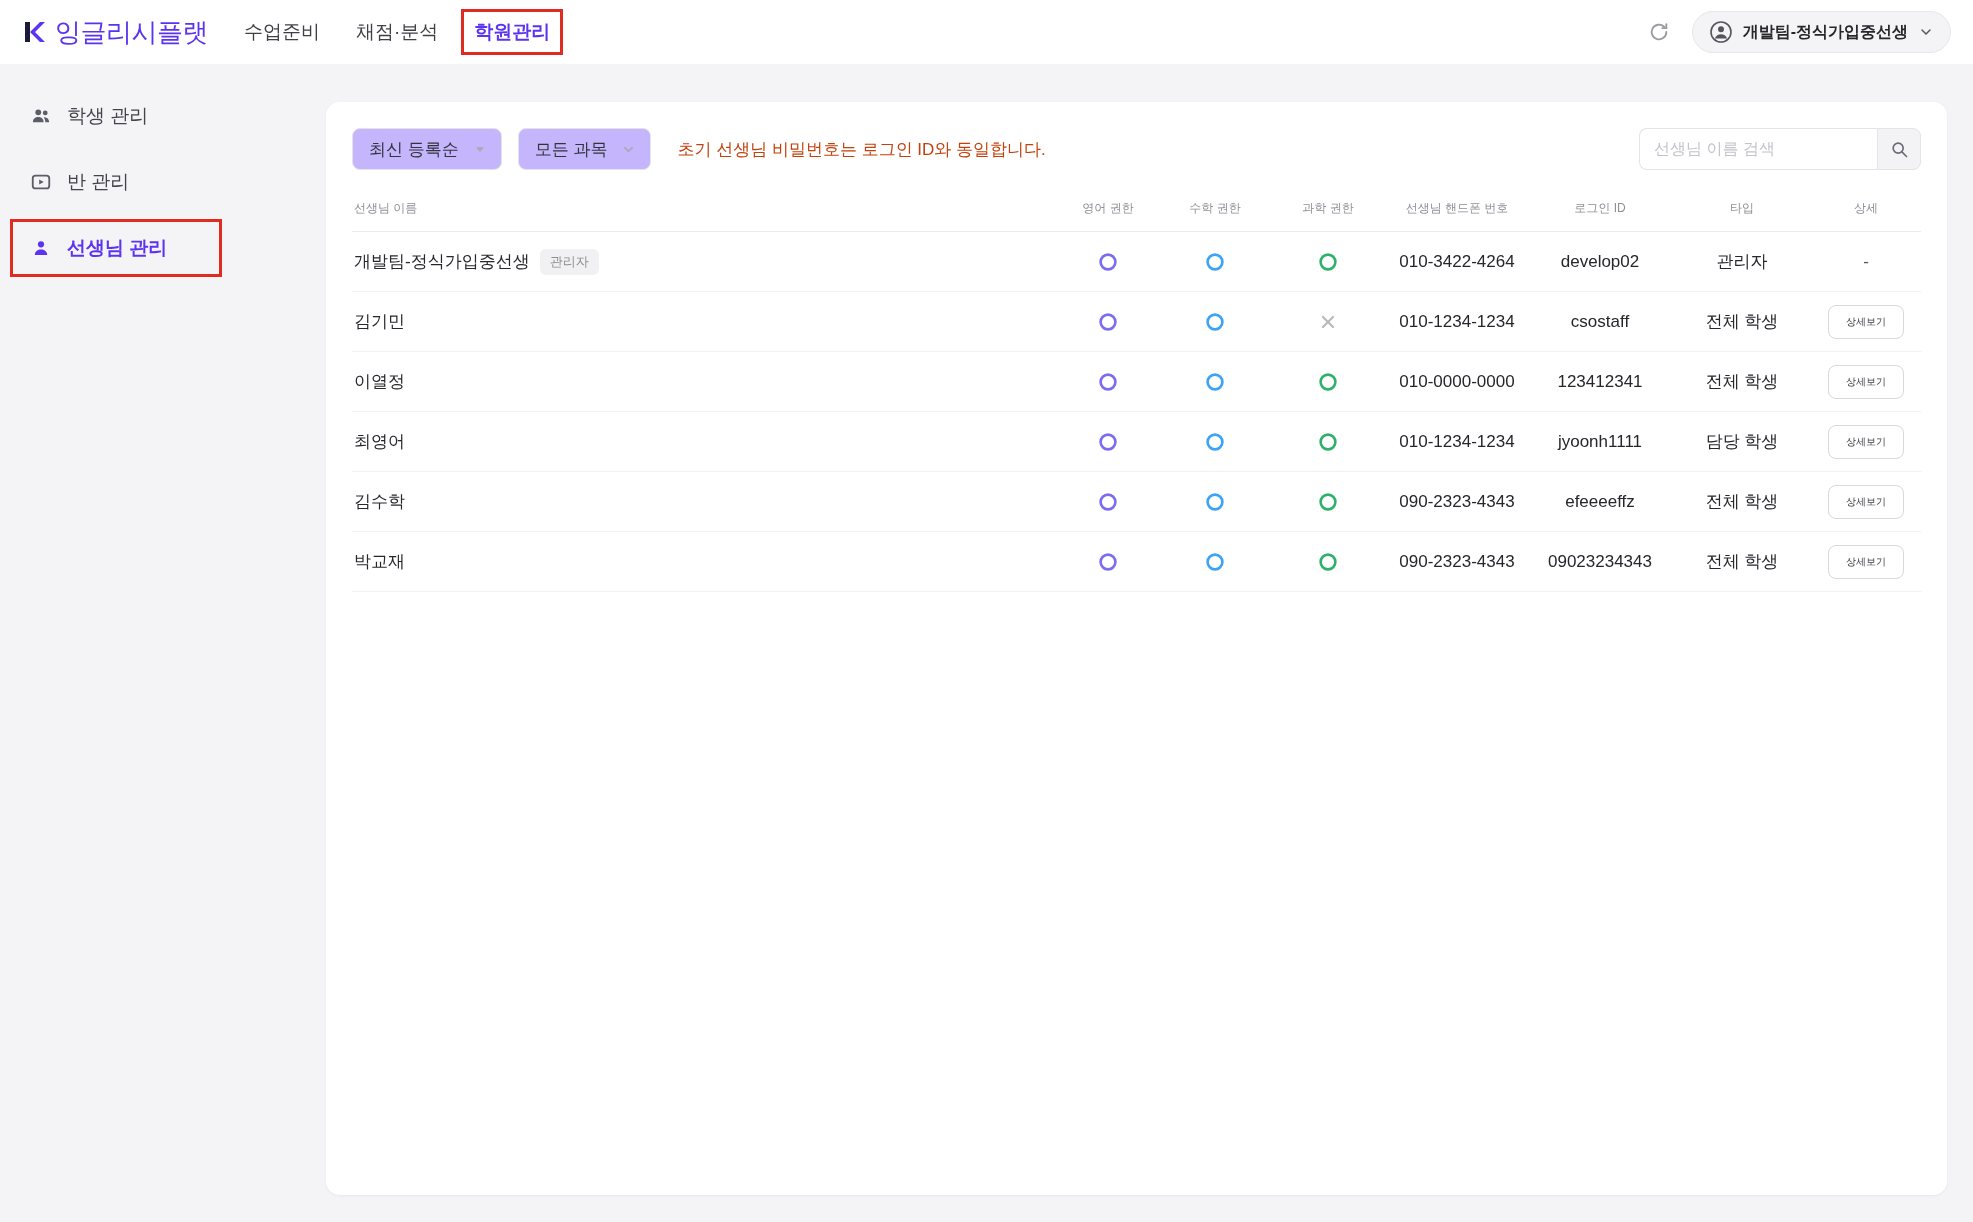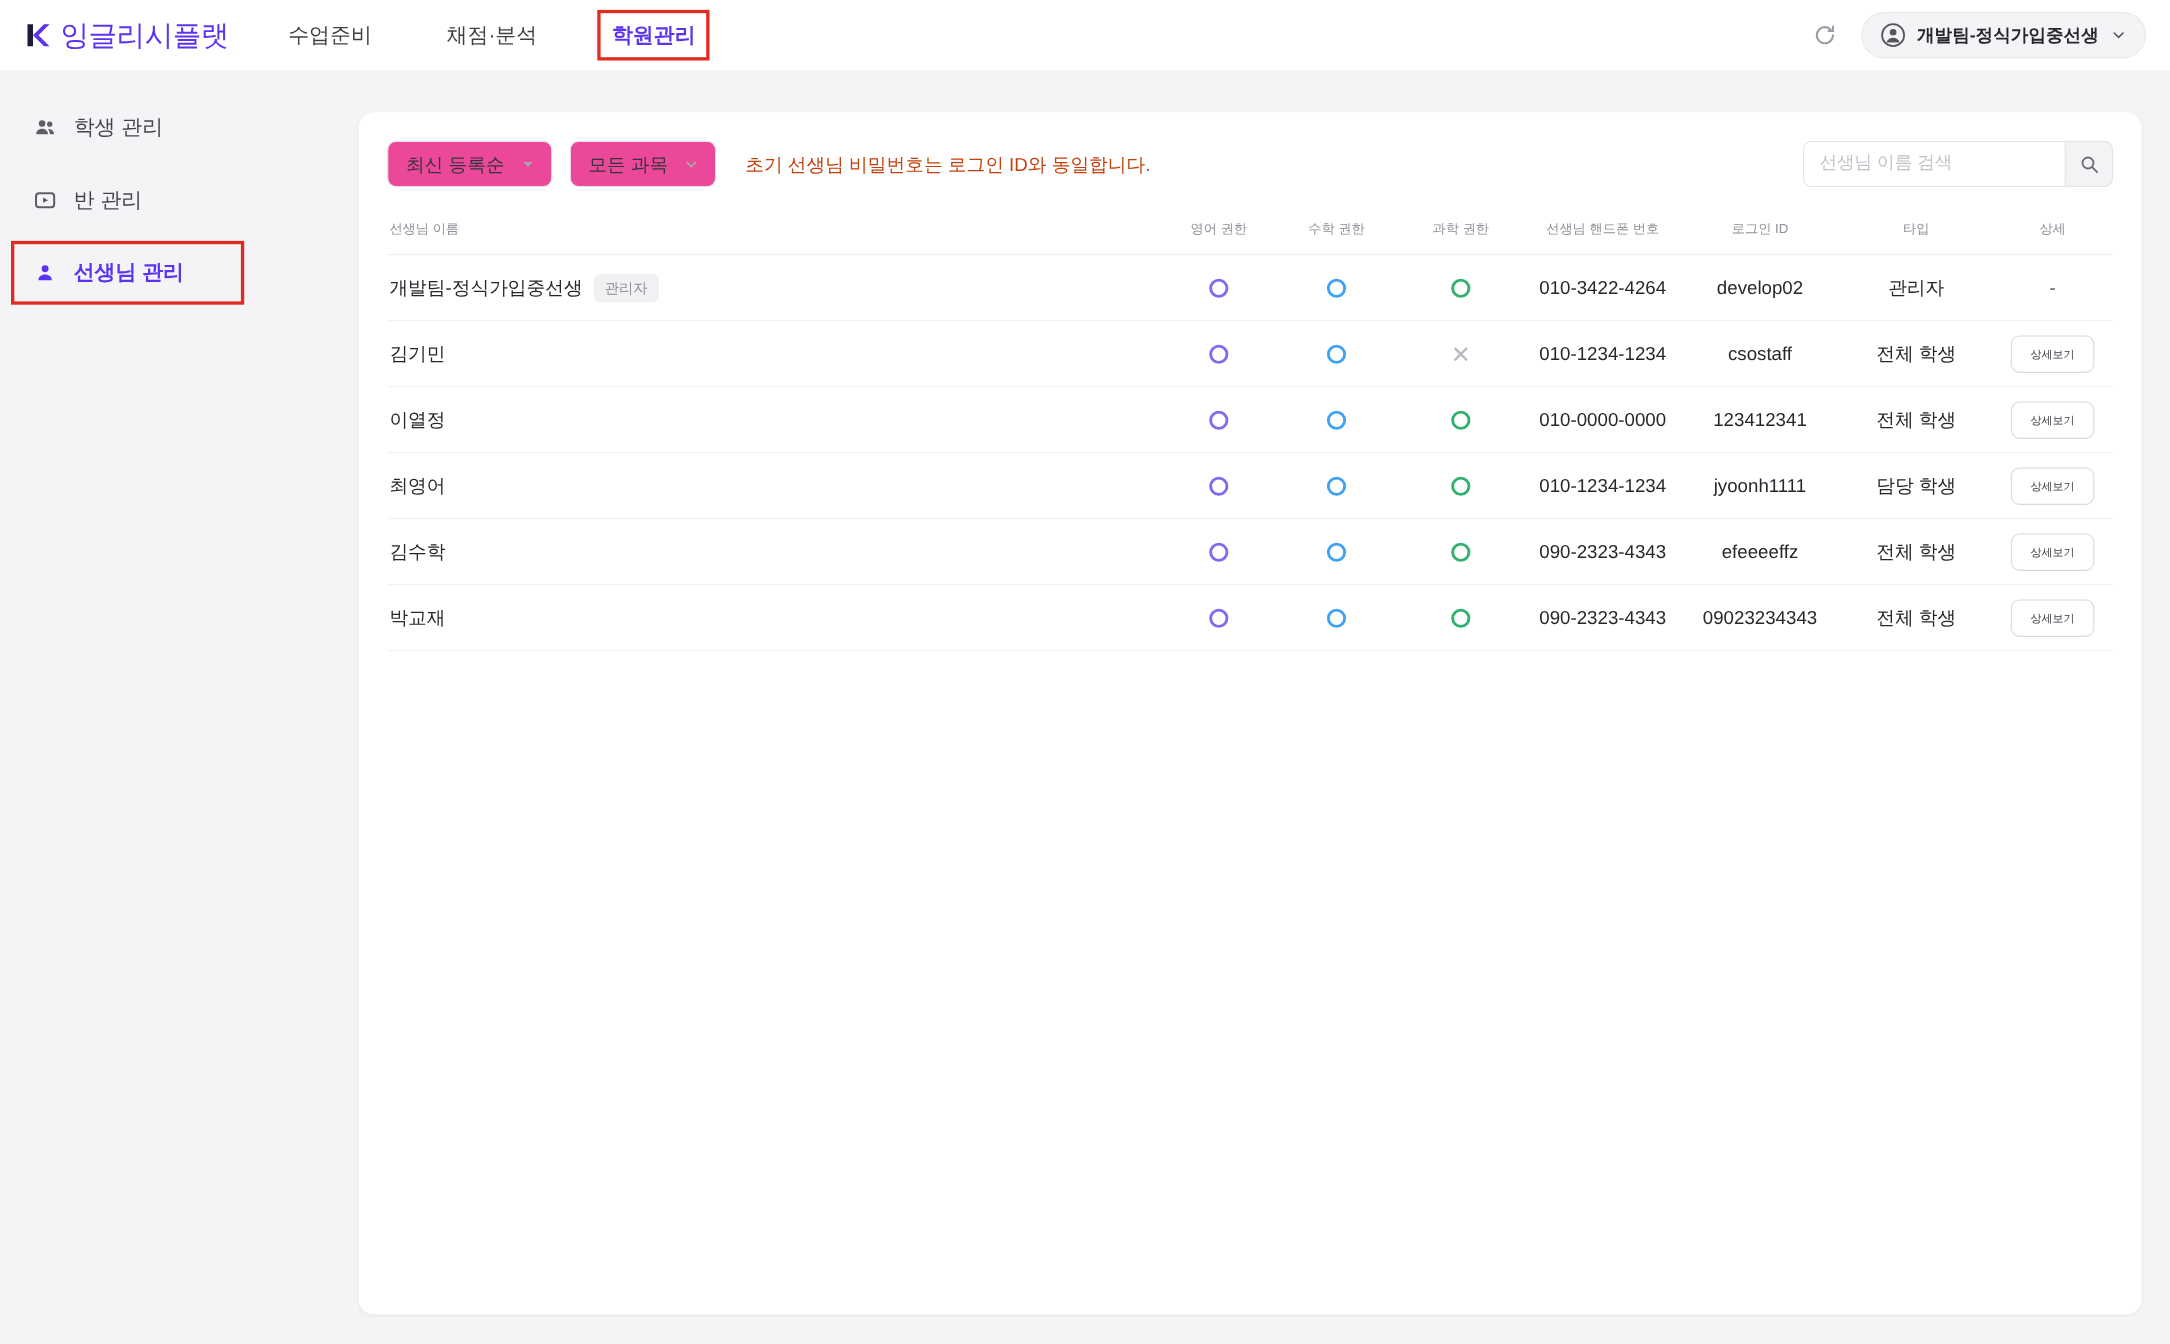--- a/index.html
+++ b/index.html
@@ -16,21 +16,21 @@
   }
 
   
   .topbar{
     position:absolute;top:0;left:0;right:0;height:64px;
     background:#ffffff;display:flex;align-items:center;
     padding:0 22px;z-index:5;
   }
   .brand{display:flex;align-items:center;gap:9px;cursor:pointer;}
   .brand-text{font-size:26px;font-weight:400;color:var(--brand);letter-spacing:-.5px;}
-  .main-nav{display:flex;align-items:flex-start;gap:68px;margin-left:54px;}
+  .main-nav{display:flex;align-items:flex-start;gap:36px;margin-left:36px;}
   .nav-item{
     font-size:19px;color:#3f3f46;font-weight:500;text-decoration:none;
     position:relative;cursor:pointer;white-space:nowrap;
   }
   .nav-item.active{color:var(--brand);font-weight:700;}
   .annotated::after{
     content:"";position:absolute;border:3px solid var(--annotation);
     pointer-events:none;
   }
   .nav-item.annotated::after{inset:-10px -13px;}
@@ -62,21 +62,21 @@
   .main-card{
     position:absolute;left:326px;top:102px;right:26px;bottom:27px;
     background:#ffffff;border-radius:14px;
     box-shadow:0 1px 3px rgba(20,20,40,.05);
     padding:26px 26px 0 26px;overflow:hidden;
   }
   .toolbar{display:flex;align-items:center;gap:16px;}
   .select-box{
     display:flex;align-items:center;justify-content:space-between;gap:14px;
     height:42px;padding:0 14px 0 16px;border:1px solid #e3e3e8;border-radius:8px;
-    background:#ec4899;font-size:17px;color:#33333a;cursor:pointer;white-space:nowrap;
+    background:#c4b5fd;font-size:17px;color:#33333a;cursor:pointer;white-space:nowrap;
   }
   .toolbar-info{font-size:17px;color:#c2410c;margin-left:10px;}
   .search-group{margin-left:auto;display:flex;}
   .search-input{
     width:238px;height:42px;border:1px solid #e3e3e8;border-right:none;
     border-radius:8px 0 0 8px;padding:0 14px;font-size:16px;color:#33333a;
     outline:none;background:#fff;
     font-family:"Liberation Sans","DejaVu Sans",sans-serif;
   }
   .search-input::placeholder{color:#c3c3cb;}

